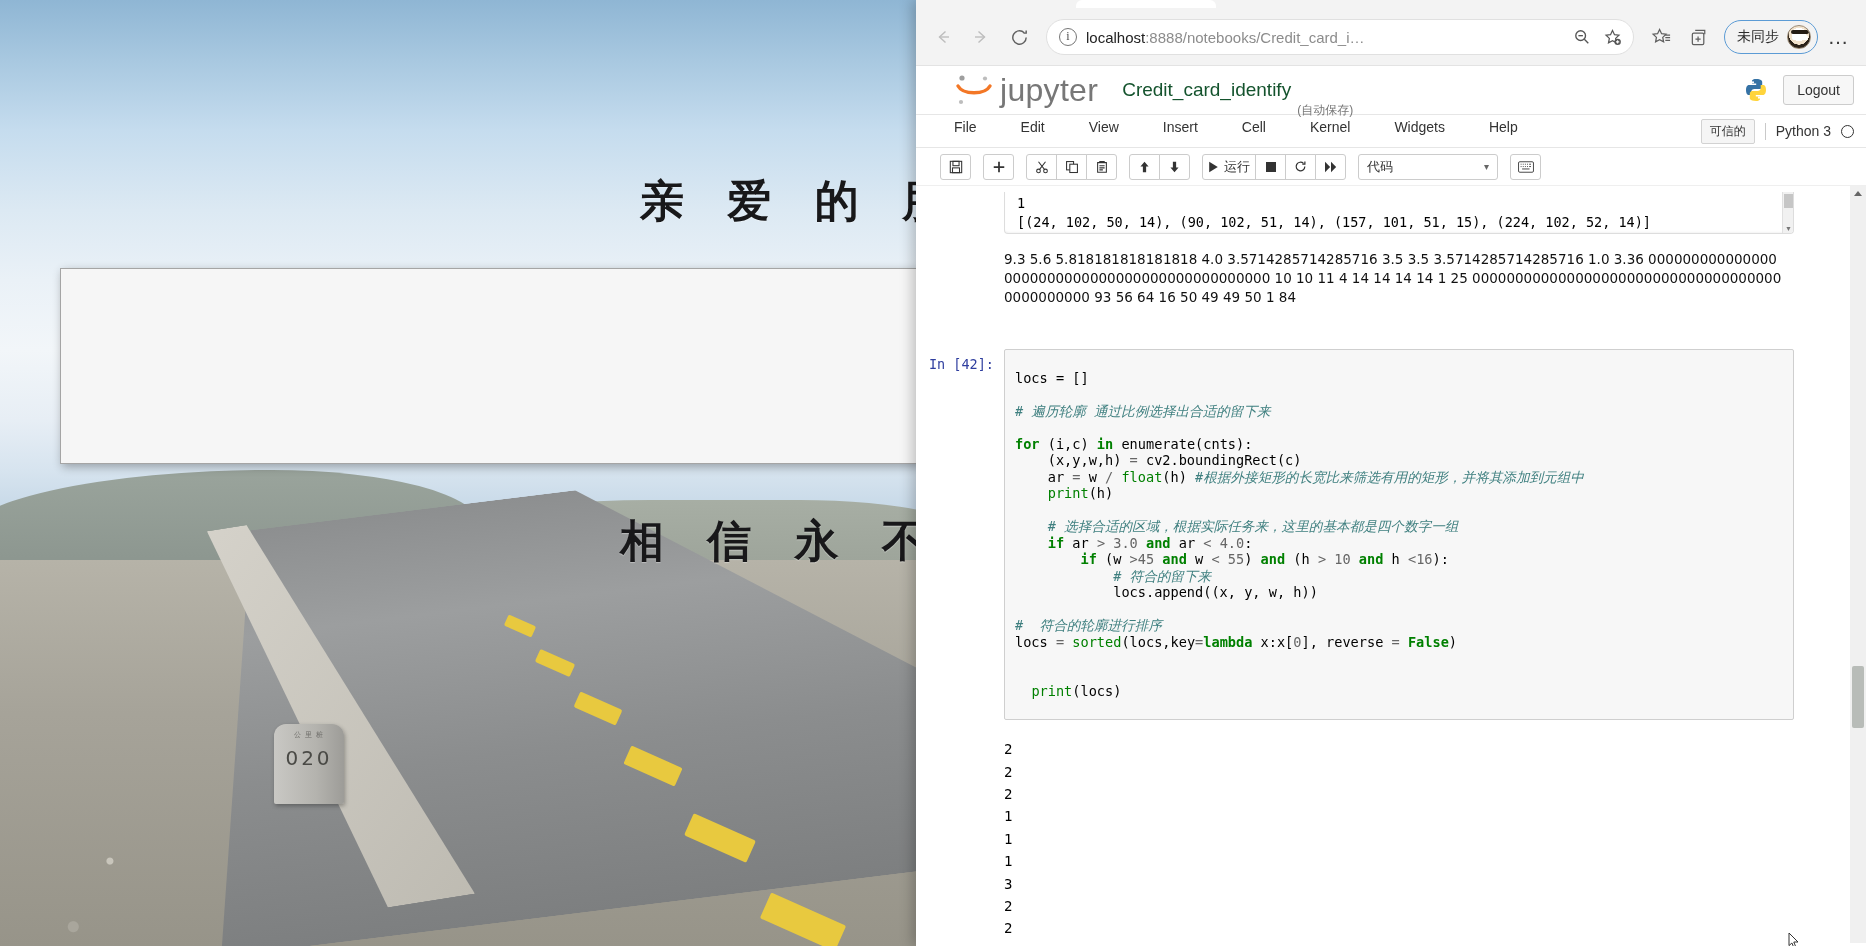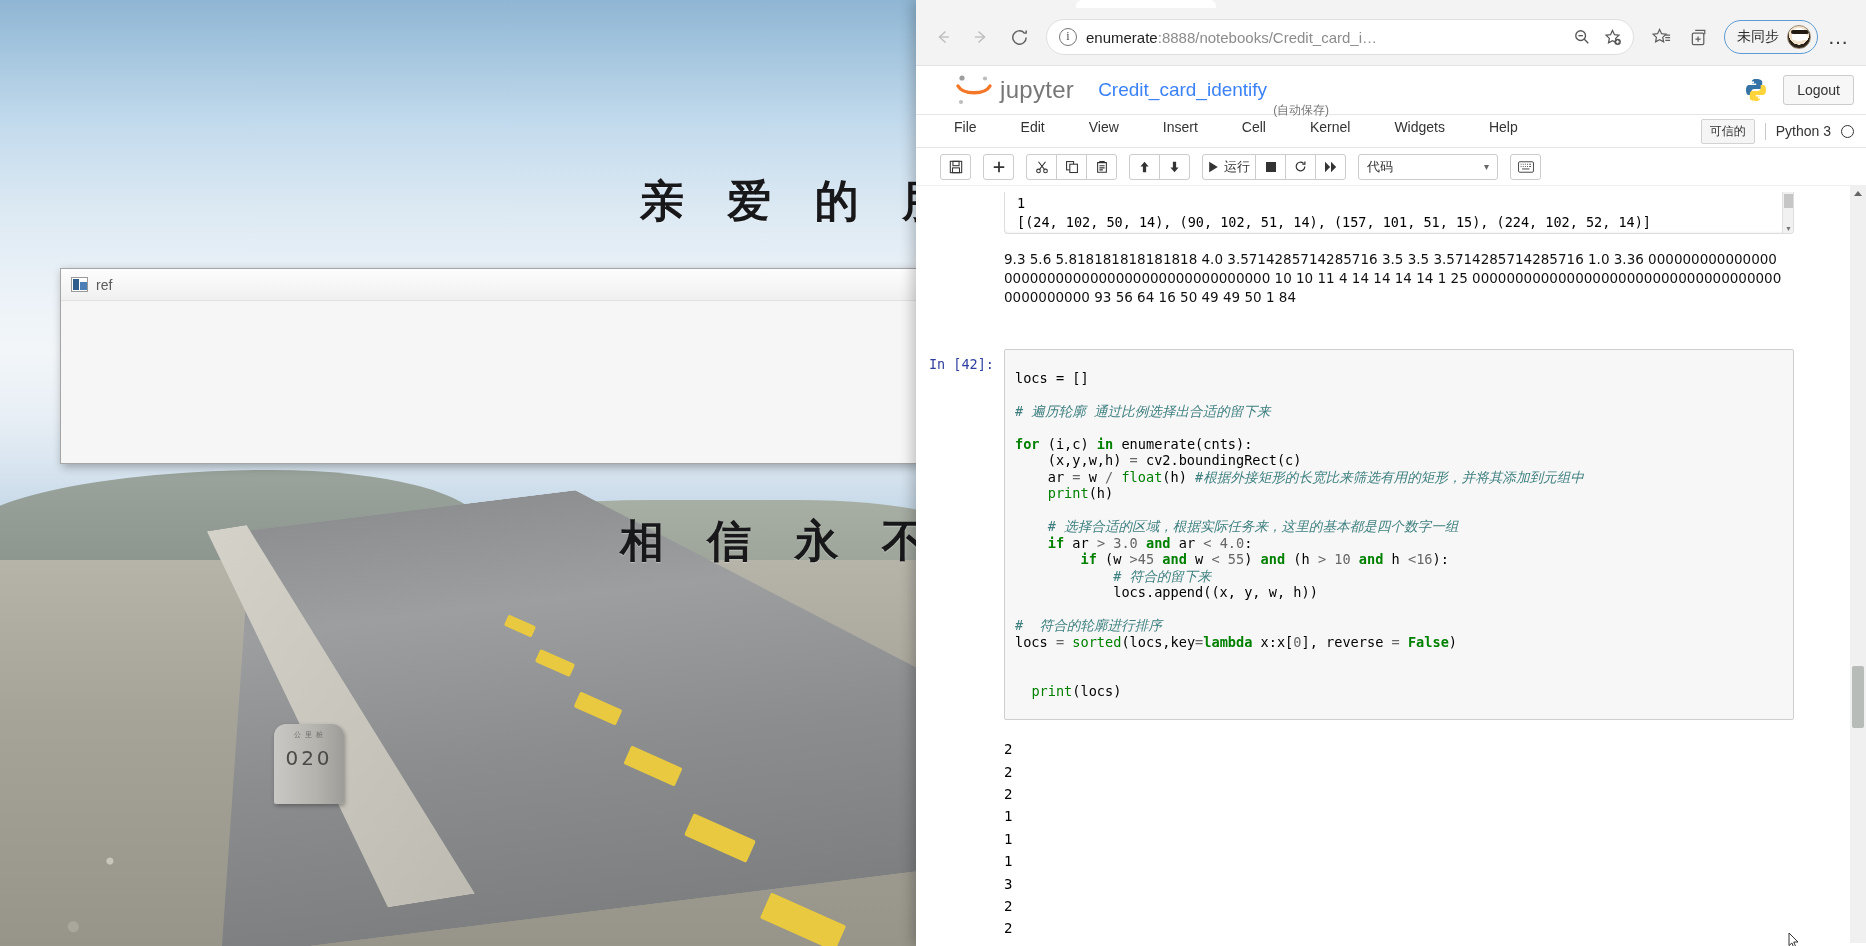--- a/index.html
+++ b/index.html
@@ -201,22 +201,22 @@
     font-size: 21px; color:#3a3a3a; letter-spacing:2px; }
 
   
   #jupyter { position: absolute; left: 0; top: 66px; width: 950px; height: 880px;
              background: #fff; overflow: hidden; }
   #jp-header {
     height: 49px; display: flex; align-items: center; padding: 0 12px 0 38px;
     border-bottom: 1px solid #e6e6e6;
   }
   #jp-logo { width: 40px; height: 34px; flex: none; margin-right: 6px; }
-  #jp-wordmark { font-size: 24px; color: #777; letter-spacing: .3px; margin-right: 24px; }
-  #jp-nbname { font-size: 19px; color: #3b82f6; }
+  #jp-wordmark { font-size: 32px; color: #777; letter-spacing: .3px; margin-right: 24px; }
+  #jp-nbname { font-size: 19px; color: #14532d; }
   #jp-autosave { font-size: 12px; color: #777; margin-left: 6px; margin-top: 40px; }
   #jp-header-right { margin-left: auto; display: flex; align-items: center; gap: 14px; }
   #jp-py-logo { width: 26px; height: 26px; flex:none; }
   #logout-btn {
     border: 1px solid #cccccc; border-radius: 3px; background: #f7f7f7;
     font-size: 14px; color: #333; padding: 6px 13px;
   }
   #jp-menubar {
     height: 33px; display: flex; padding: 0 12px 0 24px;
     border-bottom: 1px solid #e6e6e6; gap: 16px;
@@ -356,24 +356,20 @@
     <div class="num">020</div>
   </div>
 
   <div class="calligraphy" style="left:640px; top:172px;">亲 爱 的 朋</div>
   <div class="calligraphy" style="left:610px; top:290px; opacity:.92;">相 信 永 不</div>
   <div class="calligraphy" style="left:614px; top:408px; opacity:.9;">相 信 永 不</div>
   <div class="calligraphy" style="left:620px; top:512px;">相 信 永 不</div>
 </div>
 
 <div id="ref-window">
-  <div id="ref-titlebar">
-    <span class="winicon"></span>
-    <span id="ref-title-text">ref</span>
-  </div>
 </div>
 
 <div id="browser">
 
   <div id="browser-chrome">
     <div id="tabstrip">
       <div class="tab-nub"></div>
     </div>
     <div id="navbar">
 
@@ -391,21 +387,21 @@
       </div>
       <div class="navbtn">
         <svg width="21" height="21" viewBox="0 0 22 22" fill="none" stroke="currentColor" stroke-width="1.5">
           <path d="M18 11a7 7 0 1 1-2.1-5"></path>
             <path d="M18 3.6 V6.4 H15.2"></path>
         </svg>
       </div>
 
       <div id="addressbar">
         <span id="info-icon">i</span>
-        <span id="url-text"><b>enumerate</b><span>:8888/notebooks/Credit_card_i…</span></span>
+        <span id="url-text"><b>localhost</b><span>:8888/notebooks/Credit_card_i…</span></span>
         <span class="addr-icon">
           <svg width="18" height="18" viewBox="0 0 20 20" fill="none" stroke="currentColor" stroke-width="1.5">
             <circle cx="8.5" cy="8.5" r="5.4"></circle>
               <path d="M12.6 12.6 L17 17"></path>
               <path d="M6 8.5h5"></path>
           </svg>
         </span>
         <span class="addr-icon">
           <svg width="19" height="19" viewBox="0 0 20 20" fill="none" stroke="currentColor" stroke-width="1.3">
             <path d="M10 2.6l2.1 4.4 4.7.6-3.5 3.3.9 4.7L10 13.3 5.8 15.6l.9-4.7L3.2 7.6l4.7-.6z"></path>

